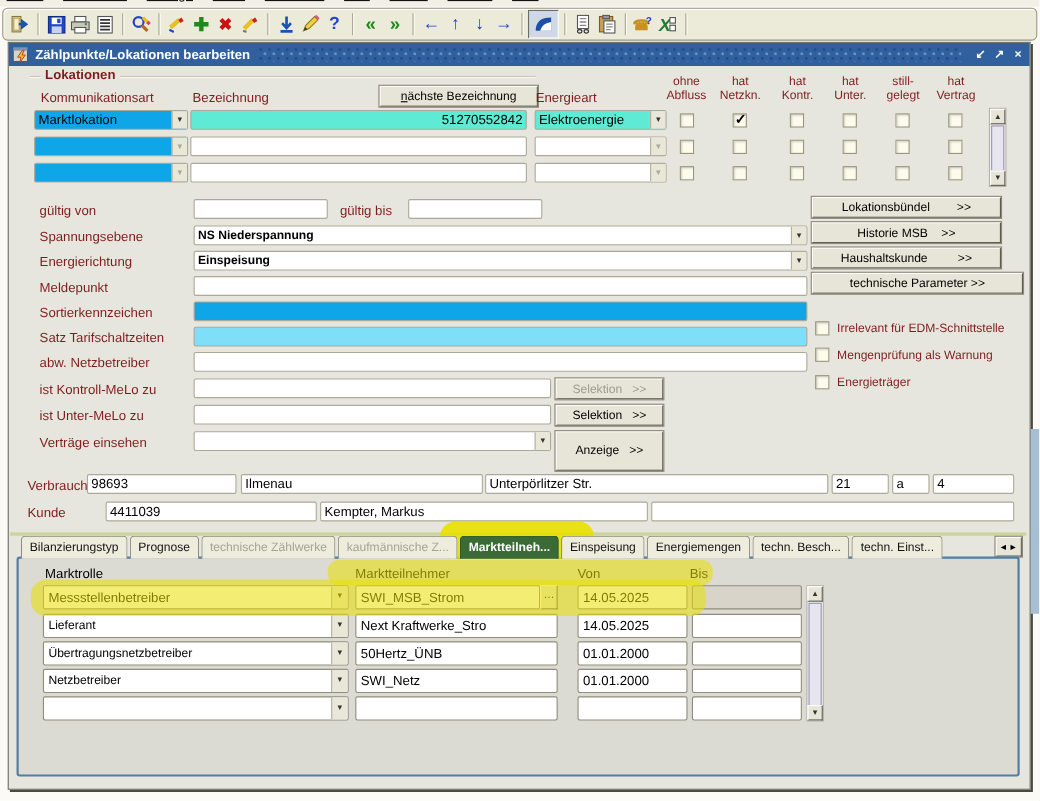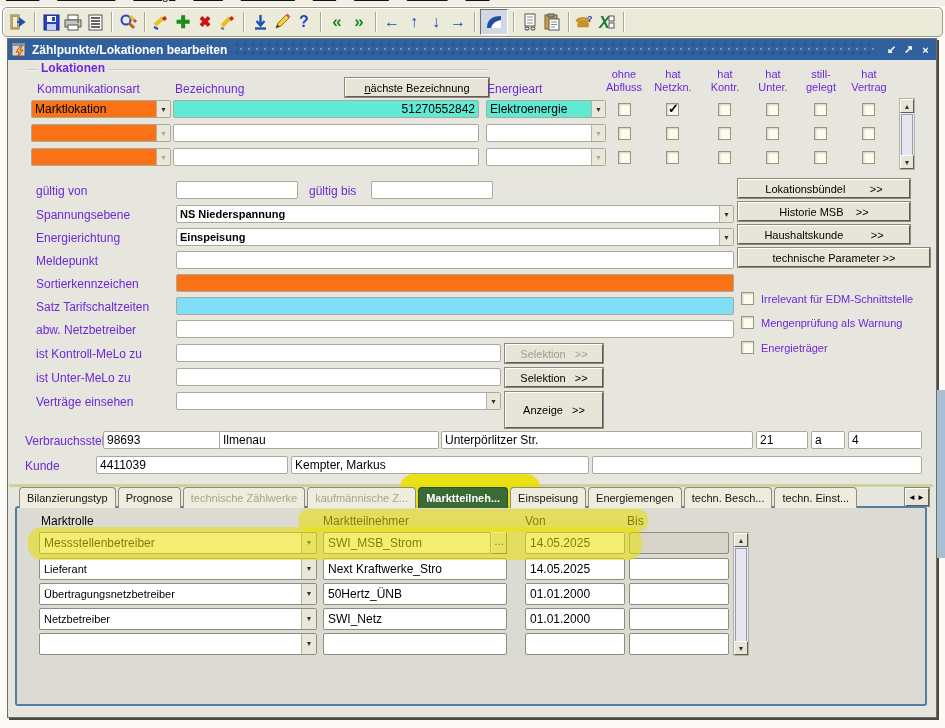--- a/index.html
+++ b/index.html
@@ -20,26 +20,26 @@
   .logo-btn{width:26px;height:24px;background:#cfd8e4;border:1px solid #6f6d60;border-right-color:#fff;border-bottom-color:#fff;display:flex;align-items:center;justify-content:center;flex:none;}
   
   #win{position:absolute;left:7px;top:38px;width:928px;height:678px;background:#E7E6DE;border:1px solid #6f6e63;box-shadow:2px 2px 0 #4b4a42;}
   #titlebar{position:absolute;left:0;top:0;right:0;height:21px;background:#30619E;display:flex;align-items:center;padding:0 3px;color:#fff;}
   #titlebar .ticon{width:17px;height:15px;margin-right:4px;flex:none;}
   #titlebar .ttext{font-size:12px;font-weight:bold;white-space:nowrap;}
   #titlebar .tpattern{flex:1;height:13px;margin:0 8px;background-image:radial-gradient(circle at 2px 2px,#1d4c86 1.1px,transparent 1.4px),radial-gradient(circle at 6px 6px,#6f94c4 1.1px,transparent 1.4px);background-size:8px 8px;}
   .wctl{width:15px;height:15px;margin-left:2px;display:flex;align-items:center;justify-content:center;font-size:11px;font-weight:bold;color:#fff;flex:none;}
   
   #winbody{position:absolute;left:1px;top:21px;width:924px;height:654px;background:#E7E6DE;}
-  .lbl{position:absolute;font-size:12px;color:#6d28d9;white-space:nowrap;}
+  .lbl{position:absolute;font-size:12px;color:#7f1d1d;white-space:nowrap;}
   .lbl.bold{font-weight:bold;}
   .small{font-size:11px;}
   .fld{position:absolute;height:18px;background:#fff;border:1px solid #ABA997;border-radius:2px;font-size:12px;line-height:17px;padding:0 3px;color:#000;box-sizing:border-box;}
   .fld.gray{background:#5eead4;}
-  .fld.cyan{background:#f97316;}
+  .fld.cyan{background:#0ea5e9;}
   .fld.brightcyan{background:#7FDFF8;}
   .fld.right{text-align:right;}
   .dd .arr{position:absolute;right:0;top:0;bottom:0;width:13px;background:#E9E7D8;border-left:1px solid #b3b1a0;display:flex;align-items:center;justify-content:center;font-size:7px;color:#333;}
   .dd .arr.dis{color:#a9a795;}
   .btn3d{position:absolute;background:#E7E5D7;border:1px solid;border-color:#fff #5f5d52 #5f5d52 #fff;outline:1px solid #8a887a;font-size:11px;color:#000;display:flex;align-items:center;justify-content:center;white-space:pre;box-sizing:border-box;}
   .btn3d.dis{color:#9e9c8c;}
   .chk{position:absolute;width:13px;height:13px;background:#FCFBEC;border:1px solid #98967f;box-shadow:inset 1px 1px 2px rgba(0,0,0,.18);box-sizing:border-box;}
   .chk.checked::after{content:"✓";position:absolute;left:1px;top:-3px;font-size:13px;font-weight:bold;color:#000;}
   .groupline{position:absolute;height:1px;background:#C9C8B8;box-shadow:0 1px 0 #f6f5ee;}
   .vsb{position:absolute;width:16px;background:#EDECF5;border:1px solid #b5b3a4;box-sizing:border-box;}
@@ -317,21 +317,21 @@
       <div class="btn3d" style="left:729px;top:188px;width:192px;height:19px;">technische Parameter &gt;&gt;</div>
 
       <div class="chk" style="left:732px;top:232px;"></div>
       <div class="lbl small" style="left:752px;top:233px;">Irrelevant für EDM-Schnittstelle</div>
       <div class="chk" style="left:732px;top:256px;"></div>
       <div class="lbl small" style="left:752px;top:257px;">Mengenprüfung als Warnung</div>
       <div class="chk" style="left:732px;top:281px;"></div>
       <div class="lbl small" style="left:752px;top:282px;">Energieträger</div>
 
       <div class="lbl" style="left:16px;top:374px;">Verbrauchsstelle</div>
-      <div class="fld" style="left:94px;top:371px;width:136px;">98693</div>
+      <div class="fld" style="left:70px;top:371px;width:136px;">98693</div>
       <div class="fld" style="left:210px;top:371px;width:220px;">Ilmenau</div>
       <div class="fld" style="left:432px;top:371px;width:312px;">Unterpörlitzer Str.</div>
       <div class="fld" style="left:747px;top:371px;width:52px;">21</div>
       <div class="fld" style="left:802px;top:371px;width:34px;">a</div>
       <div class="fld" style="left:839px;top:371px;width:74px;">4</div>
 
       <div class="lbl" style="left:16px;top:399px;">Kunde</div>
       <div class="fld" style="left:87px;top:396px;width:192px;">4411039</div>
       <div class="fld" style="left:282px;top:396px;width:298px;">Kempter, Markus</div>
       <div class="fld" style="left:583px;top:396px;width:330px;"></div>

